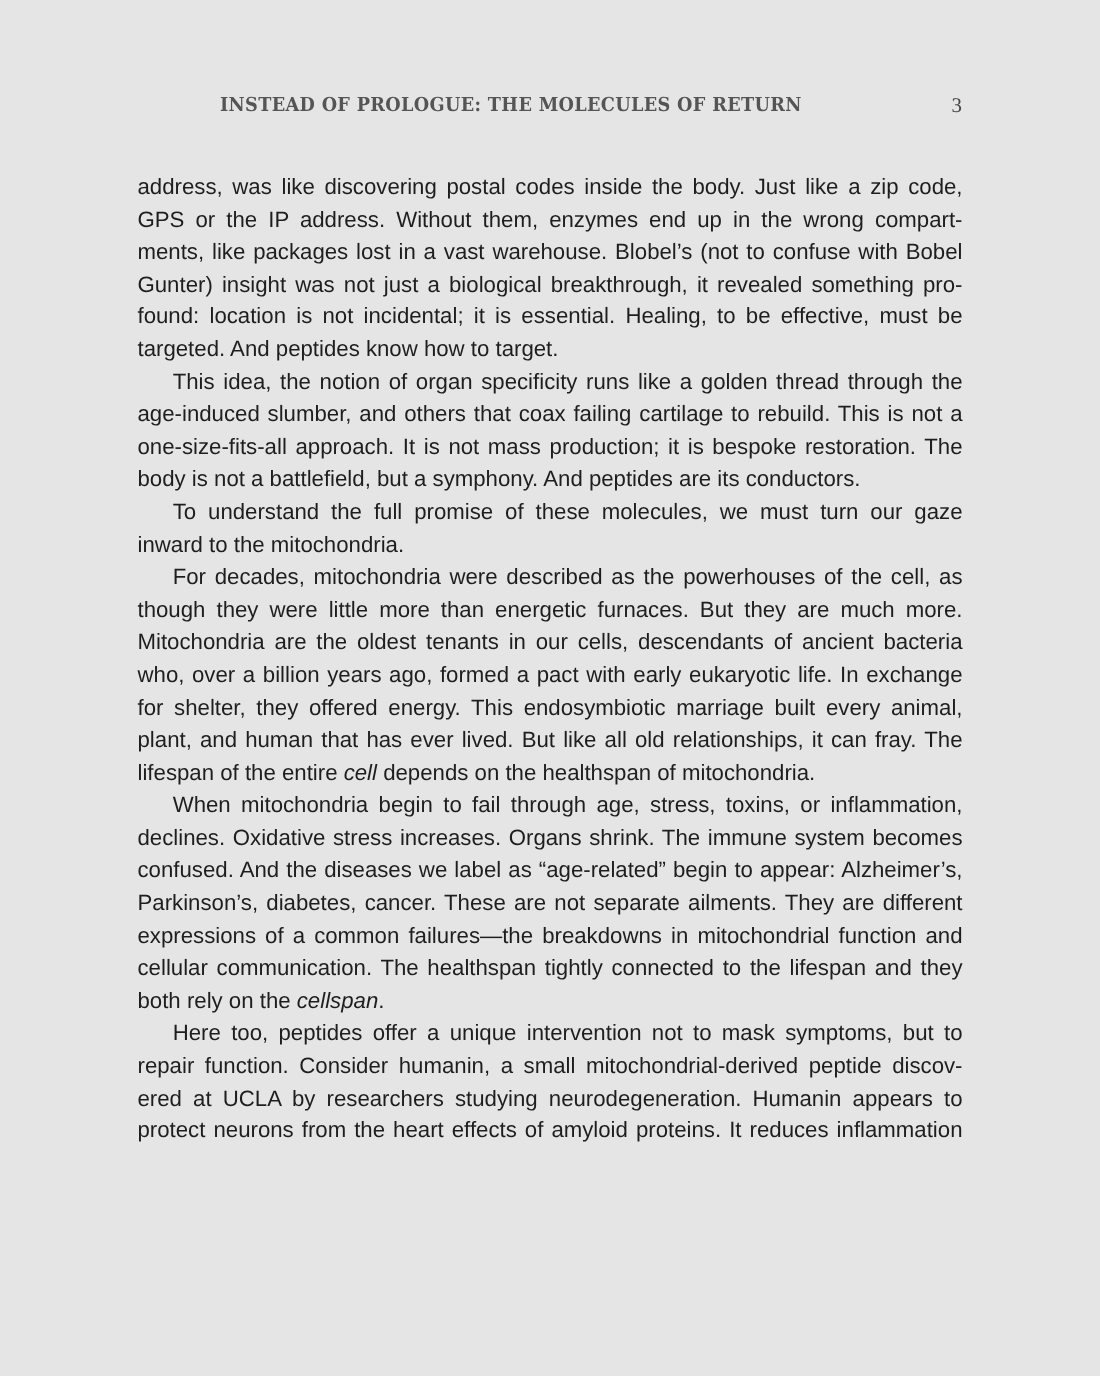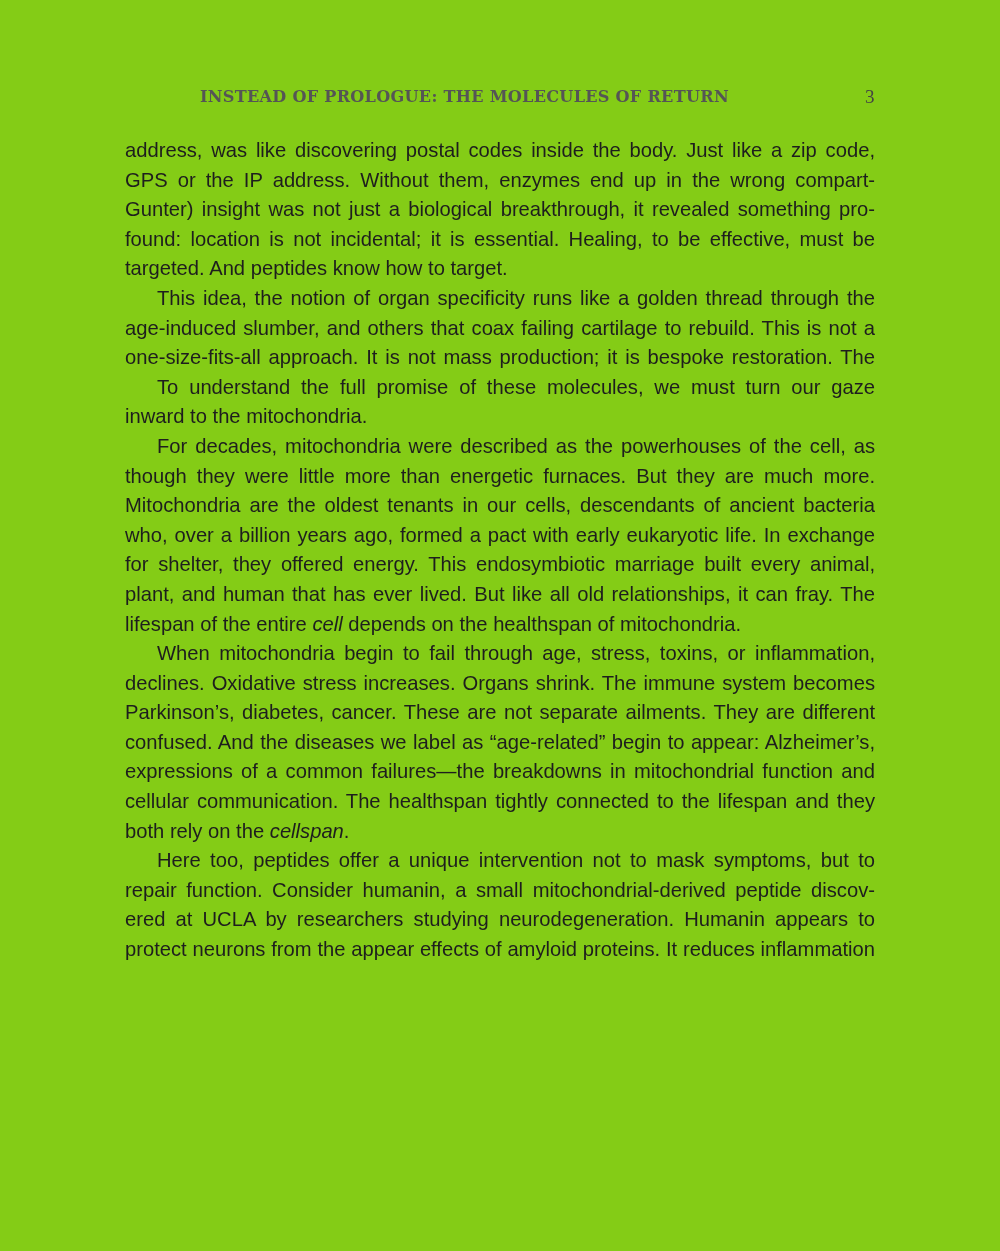--- a/index.html
+++ b/index.html
@@ -1,30 +1,30 @@
 <!DOCTYPE html>
 <html><head>
   <meta charset="utf-8">
   <style>
     html, body { margin: 0; padding: 0; background: #ffffff; }
     body { width: 1000px; height: 1251px; position: relative; overflow: hidden; }
-    .page { position: absolute; left: 0; top: 0; width: 1000px; height: 1251px; background: #84cc16; }
+    .page { position: absolute; left: 0; top: 0; width: 1000px; height: 1251px; background: #e5e5e5; }
     .running-head {
       position: absolute; left: 200px; top: 86px; width: 600px;
       font-family: "DejaVu Serif", "Liberation Serif", serif;
       font-weight: bold; font-size: 17.5px; letter-spacing: 0.3px;
       color: #555555; white-space: nowrap;
       transform: scaleX(0.92); transform-origin: left top;
     }
     .page-number {
       position: absolute; left: 865px; top: 86px;
       font-family: "Liberation Serif", serif; font-size: 19px; color: #444444;
     }
     .body-text {
-      position: absolute; left: 125px; top: 136px; width: 750px;
+      position: absolute; left: 125px; top: 156px; width: 750px;
       font-family: "Liberation Sans", sans-serif; font-size: 20.2px;
       color: #1e1e1e;
     }
     .line {
       height: 29.6px; line-height: 29.6px; white-space: nowrap;
       text-align: justify; text-align-last: justify;
     }
     .line.last { text-align-last: left; }
     .line.indent { text-indent: 32px; }
     em { font-style: italic; }
@@ -34,56 +34,58 @@
 
 <div class="page">
   <div class="running-head">INSTEAD OF PROLOGUE: THE MOLECULES OF RETURN</div>
   <div class="page-number">3</div>
 
   <div class="body-text">
 
     <div>
       <div class="line">address, was like discovering postal codes inside the body. Just like a zip code,</div>
       <div class="line">GPS or the IP address. Without them, enzymes end up in the wrong compart-</div>
+      <div class="line">ments, like packages lost in a vast warehouse. Blobel’s (not to confuse with Bobel</div>
       <div class="line">Gunter) insight was not just a biological breakthrough, it revealed something pro-</div>
       <div class="line">found: location is not incidental; it is essential. Healing, to be effective, must be</div>
       <div class="line last">targeted. And peptides know how to target.</div>
     </div>
 
     <div>
       <div class="line indent">This idea, the notion of organ specificity runs like a golden thread through the</div>
       <div class="line">age-induced slumber, and others that coax failing cartilage to rebuild. This is not a</div>
       <div class="line">one-size-fits-all approach. It is not mass production; it is bespoke restoration. The</div>
+      <div class="line last">body is not a battlefield, but a symphony. And peptides are its conductors.</div>
     </div>
 
     <div>
       <div class="line indent">To understand the full promise of these molecules, we must turn our gaze</div>
       <div class="line last">inward to the mitochondria.</div>
     </div>
 
     <div>
       <div class="line indent">For decades, mitochondria were described as the powerhouses of the cell, as</div>
       <div class="line">though they were little more than energetic furnaces. But they are much more.</div>
       <div class="line">Mitochondria are the oldest tenants in our cells, descendants of ancient bacteria</div>
       <div class="line">who, over a billion years ago, formed a pact with early eukaryotic life. In exchange</div>
       <div class="line">for shelter, they offered energy. This endosymbiotic marriage built every animal,</div>
       <div class="line">plant, and human that has ever lived. But like all old relationships, it can fray. The</div>
       <div class="line last"><span>lifespan of the entire </span><em>cell</em><span> depends on the healthspan of mitochondria.</span></div>
     </div>
 
     <div>
       <div class="line indent">When mitochondria begin to fail through age, stress, toxins, or inflammation,</div>
       <div class="line">declines. Oxidative stress increases. Organs shrink. The immune system becomes</div>
+      <div class="line">confused. And the diseases we label as “age-related” begin to appear: Alzheimer’s,</div>
       <div class="line">Parkinson’s, diabetes, cancer. These are not separate ailments. They are different</div>
-      <div class="line">confused. And the diseases we label as “age-related” begin to appear: Alzheimer’s,</div>
       <div class="line">expressions of a common failures—the breakdowns in mitochondrial function and</div>
       <div class="line">cellular communication. The healthspan tightly connected to the lifespan and they</div>
       <div class="line last"><span>both rely on the </span><em>cellspan</em><span>.</span></div>
     </div>
 
     <div>
       <div class="line indent">Here too, peptides offer a unique intervention not to mask symptoms, but to</div>
       <div class="line">repair function. Consider humanin, a small mitochondrial-derived peptide discov-</div>
       <div class="line">ered at UCLA by researchers studying neurodegeneration. Humanin appears to</div>
-      <div class="line">protect neurons from the appear effects of amyloid proteins. It reduces inflammation</div>
+      <div class="line">protect neurons from the heart effects of amyloid proteins. It reduces inflammation</div>
     </div>
   </div>
 </div>
 
 </body></html>

